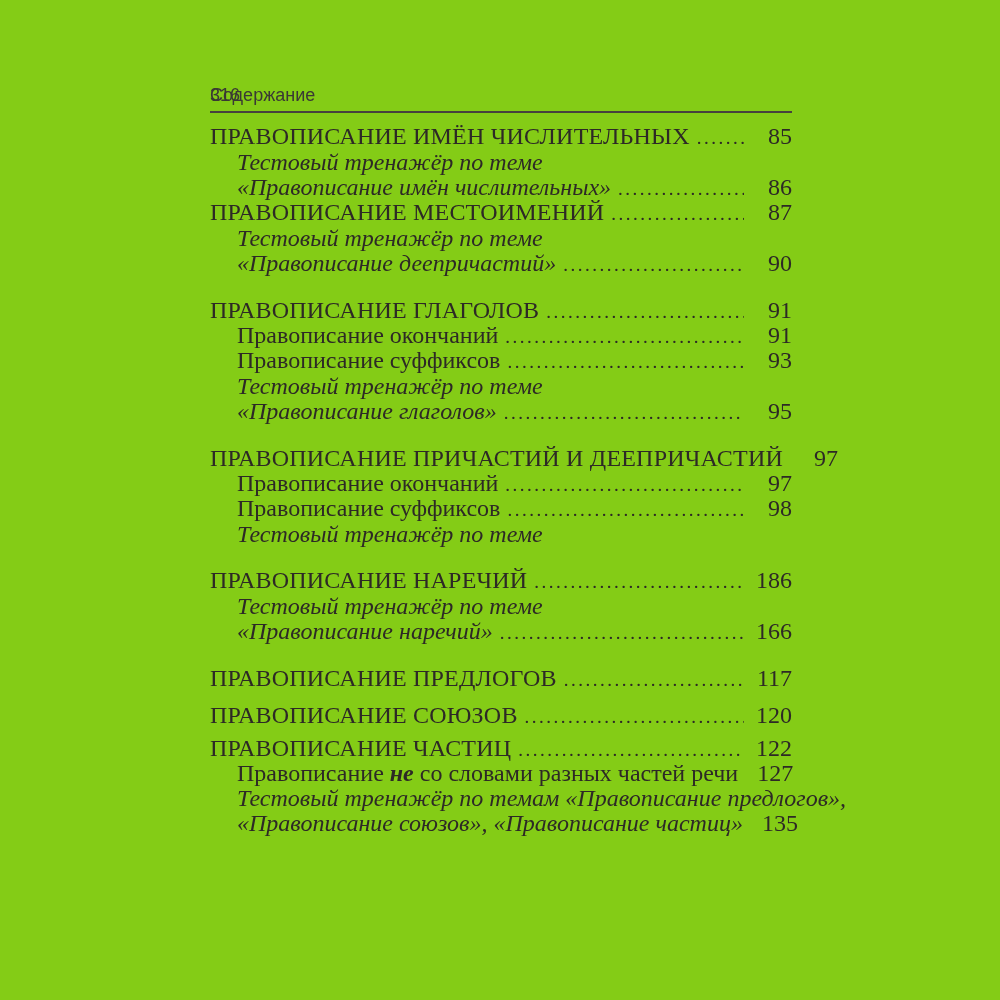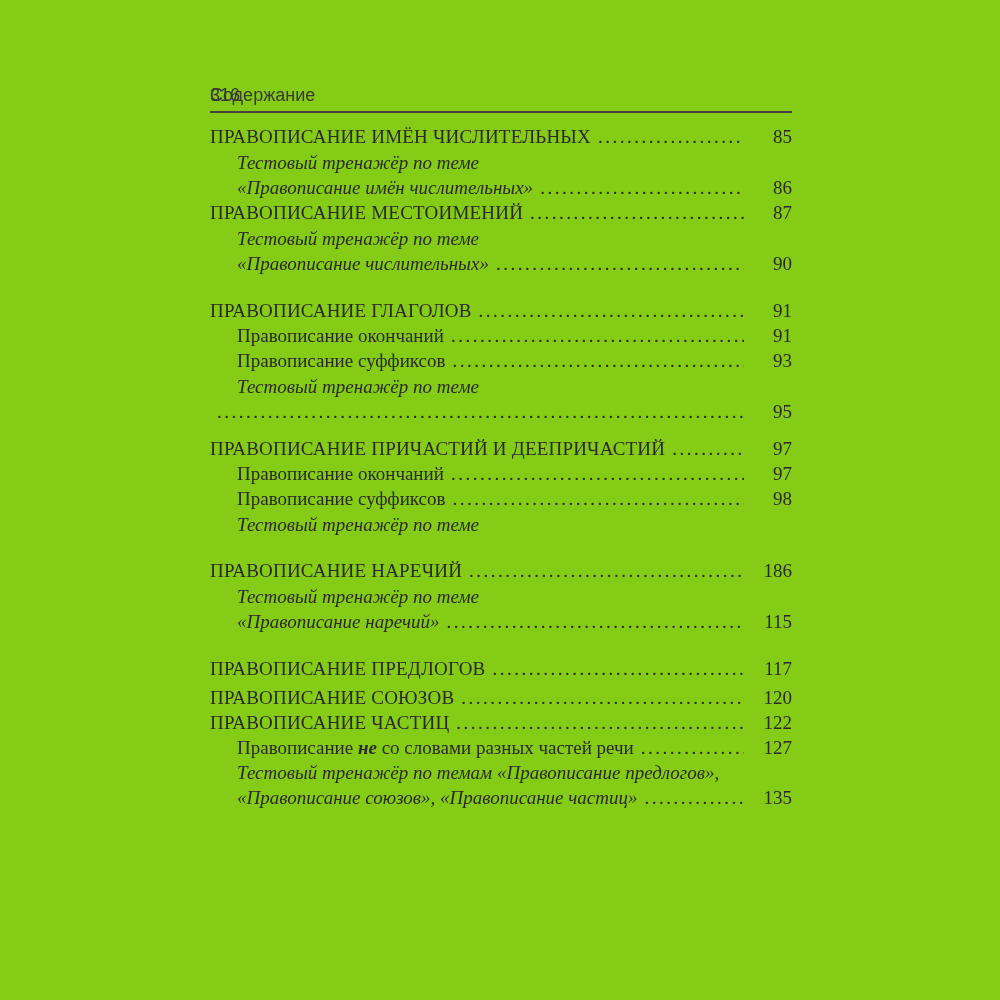--- a/index.html
+++ b/index.html
@@ -43,21 +43,21 @@
     text-align: left;
   }
   .header-rule {
     height: 0;
     border: 0;
     border-top: 2px solid #46423e;
     margin: 5px 0 0 0;
   }
   .toc {
     margin-top: 11px;
-    font-size: 19px;
+    font-size: 24px;
   }
   .row {
     display: flex;
     align-items: baseline;
     line-height: 25px;
     height: 25px;
     white-space: nowrap;
   }
   .row.chapter .label {
     
@@ -124,21 +124,21 @@
         </div>
         <div class="row chapter">
           <span class="label"><span>ПРАВОПИСАНИЕ МЕСТОИМЕНИЙ</span></span>
           <span class="dots"></span>
           <span class="pageno">87</span>
         </div>
         <div class="row trainer" style="margin-top: 1px;">
           <span class="label"><span>Тестовый тренажёр по теме</span></span>
         </div>
         <div class="row trainer">
-          <span class="label"><span>«Правописание числительных»</span></span>
+          <span class="label"><span>«Правописание деепричастий»</span></span>
           <span class="dots"></span>
           <span class="pageno">90</span>
         </div>
         <div class="row chapter" style="margin-top: 22px;">
           <span class="label"><span>ПРАВОПИСАНИЕ ГЛАГОЛОВ</span></span>
           <span class="dots"></span>
           <span class="pageno">91</span>
         </div>
         <div class="row section">
           <span class="label"><span>Правописание окончаний</span></span>
@@ -147,24 +147,25 @@
         </div>
         <div class="row section">
           <span class="label"><span>Правописание суффиксов</span></span>
           <span class="dots"></span>
           <span class="pageno">93</span>
         </div>
         <div class="row trainer" style="margin-top: 1px;">
           <span class="label"><span>Тестовый тренажёр по теме</span></span>
         </div>
         <div class="row trainer">
+          <span class="label"><span>«Правописание глаголов»</span></span>
           <span class="dots"></span>
           <span class="pageno">95</span>
         </div>
-        <div class="row chapter" style="margin-top: 12px; align-items: center;">
+        <div class="row chapter" style="margin-top: 22px; align-items: center;">
           <span class="label"><span>ПРАВОПИСАНИЕ ПРИЧАСТИЙ И ДЕЕПРИЧАСТИЙ</span></span>
           <span class="dots"></span>
           <span class="pageno">97</span>
         </div>
         <div class="row section">
           <span class="label"><span>Правописание окончаний</span></span>
           <span class="dots"></span>
           <span class="pageno">97</span>
         </div>
         <div class="row section">
@@ -179,33 +180,33 @@
           <span class="label"><span>ПРАВОПИСАНИЕ НАРЕЧИЙ</span></span>
           <span class="dots"></span>
           <span class="pageno">186</span>
         </div>
         <div class="row trainer" style="margin-top: 1px;">
           <span class="label"><span>Тестовый тренажёр по теме</span></span>
         </div>
         <div class="row trainer">
           <span class="label"><span>«Правописание наречий»</span></span>
           <span class="dots"></span>
-          <span class="pageno">115</span>
+          <span class="pageno">166</span>
         </div>
         <div class="row chapter" style="margin-top: 22px;">
           <span class="label"><span>ПРАВОПИСАНИЕ ПРЕДЛОГОВ</span></span>
           <span class="dots"></span>
           <span class="pageno">117</span>
         </div>
-        <div class="row chapter" style="margin-top: 4px;">
+        <div class="row chapter" style="margin-top: 12px;">
           <span class="label"><span>ПРАВОПИСАНИЕ СОЮЗОВ</span></span>
           <span class="dots"></span>
           <span class="pageno">120</span>
         </div>
-        <div class="row chapter" style="margin-top: 0;">
+        <div class="row chapter" style="margin-top: 8px;">
           <span class="label"><span>ПРАВОПИСАНИЕ ЧАСТИЦ</span></span>
           <span class="dots"></span>
           <span class="pageno">122</span>
         </div>
         <div class="row section">
           <span class="label"><span>Правописание </span><span class="em">не</span><span> со словами разных частей речи</span></span>
           <span class="dots"></span>
           <span class="pageno">127</span>
         </div>
         <div class="row trainer">

